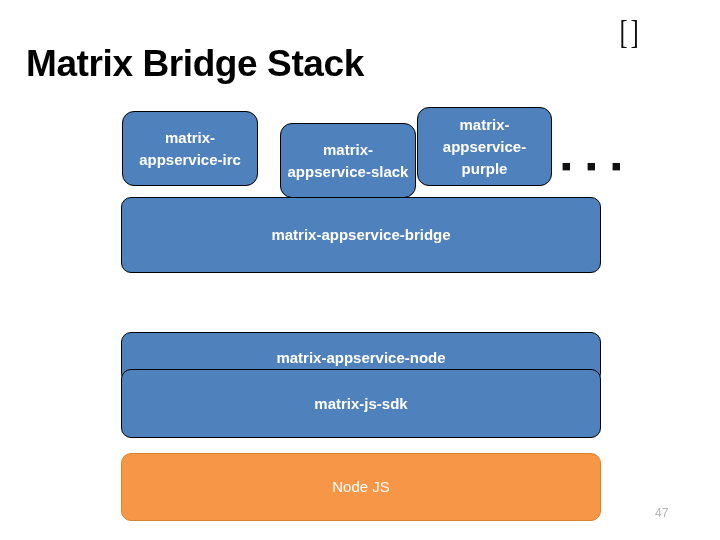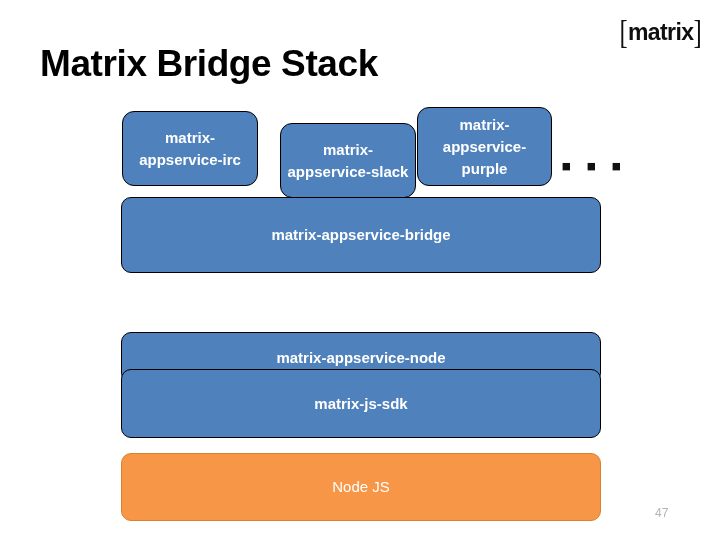--- a/index.html
+++ b/index.html
@@ -43,21 +43,21 @@
     font-weight: bold;
     letter-spacing: -0.6px;
     color: #0f0f0f;
     font-family: "Liberation Sans", sans-serif;
     margin: 0 -1px;
   }
 
   
   #page-title {
     position: absolute;
-    left: 40px;
+    left: 26px;
     top: 43px;
     font-size: 37px;
     font-weight: bold;
     letter-spacing: -0.4px;
     color: #000000;
     font-family: "Liberation Sans", sans-serif;
     white-space: nowrap;
   }
 
   
@@ -136,21 +136,20 @@
     font-family: "Liberation Sans", sans-serif;
   }
 </style>
 </head>
 <body>
 
 <div id="slide">
 
   <div id="matrix-logo">
     <span class="bracket">[</span>
-    <span class="wordmark">matrix</span>
     <span class="bracket">]</span>
   </div>
 
   <div id="page-title">Matrix Bridge Stack</div>
 
   <div class="box blue bridge-box" id="bridge-box-0">
     <span class="label">matrix-appservice-irc</span>
   </div>
   <div class="box blue bridge-box" id="bridge-box-1">
     <span class="label">matrix-appservice-slack</span>

